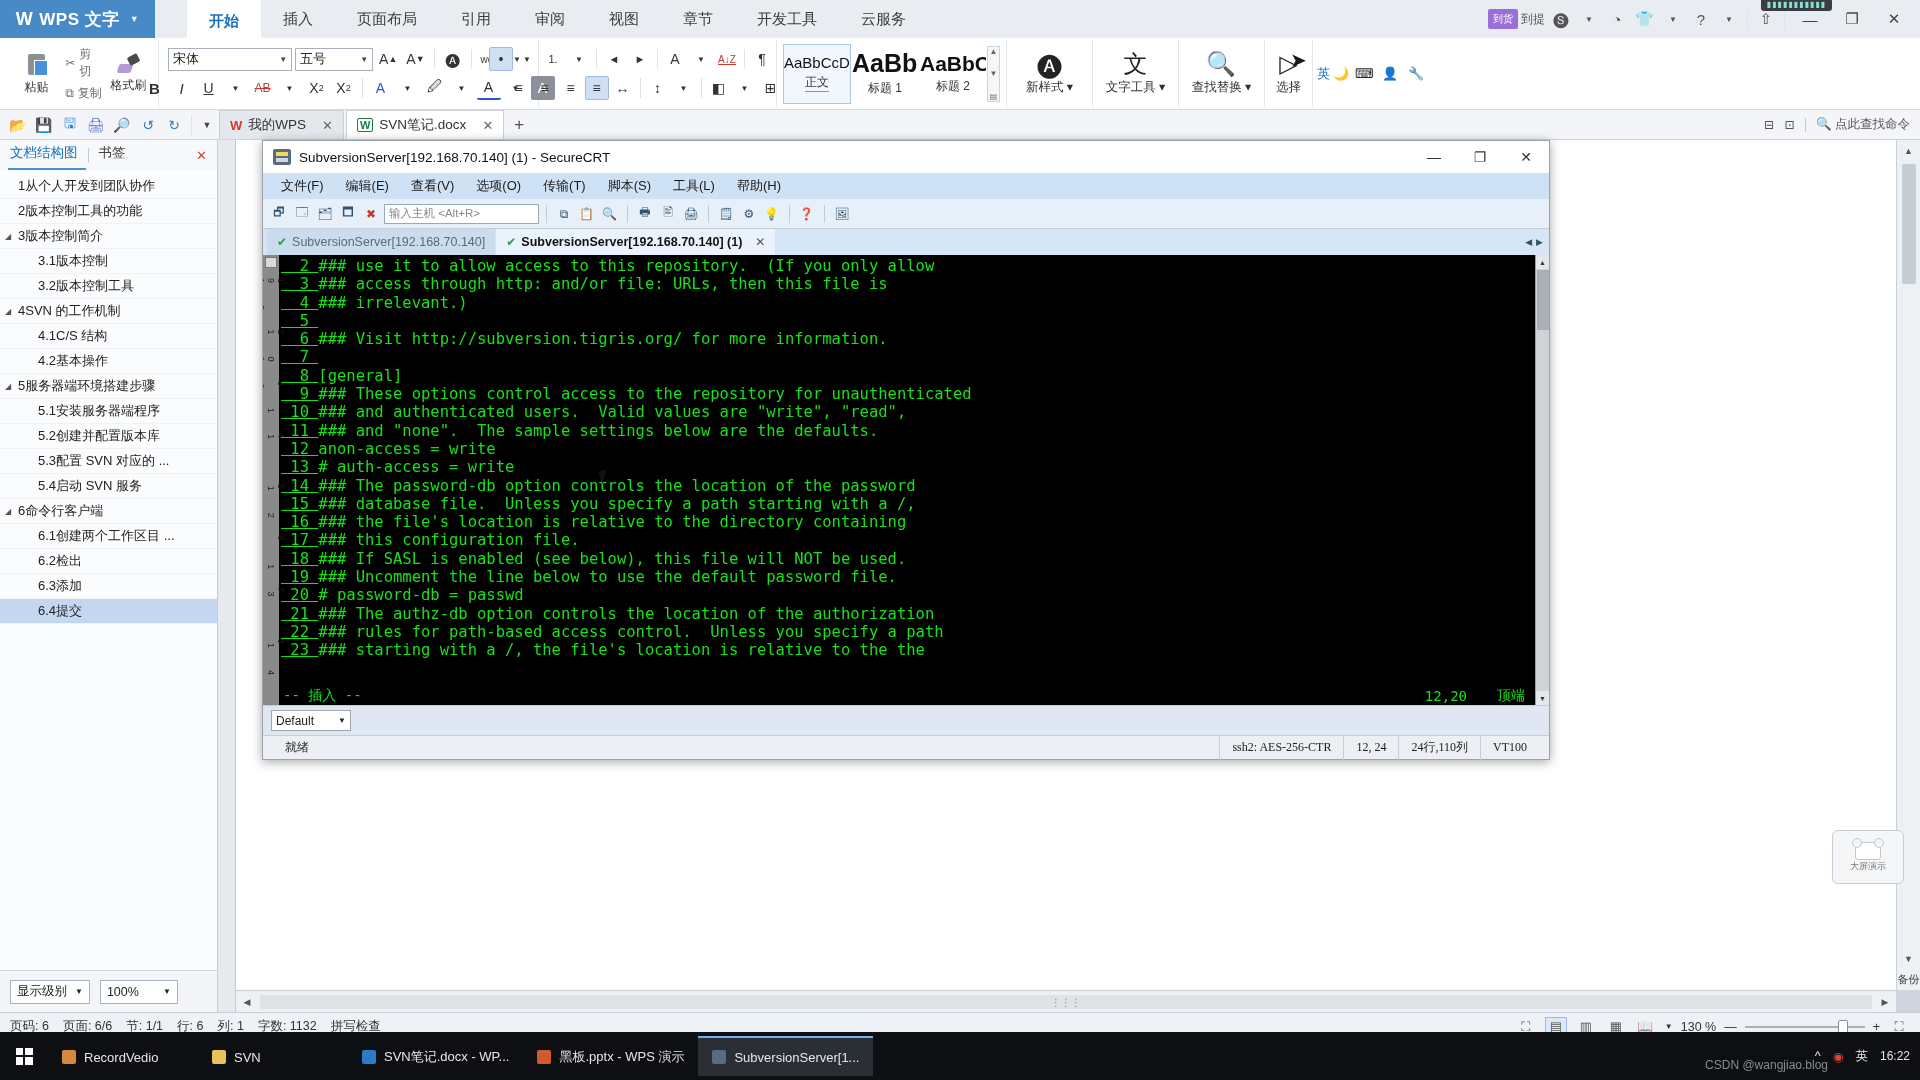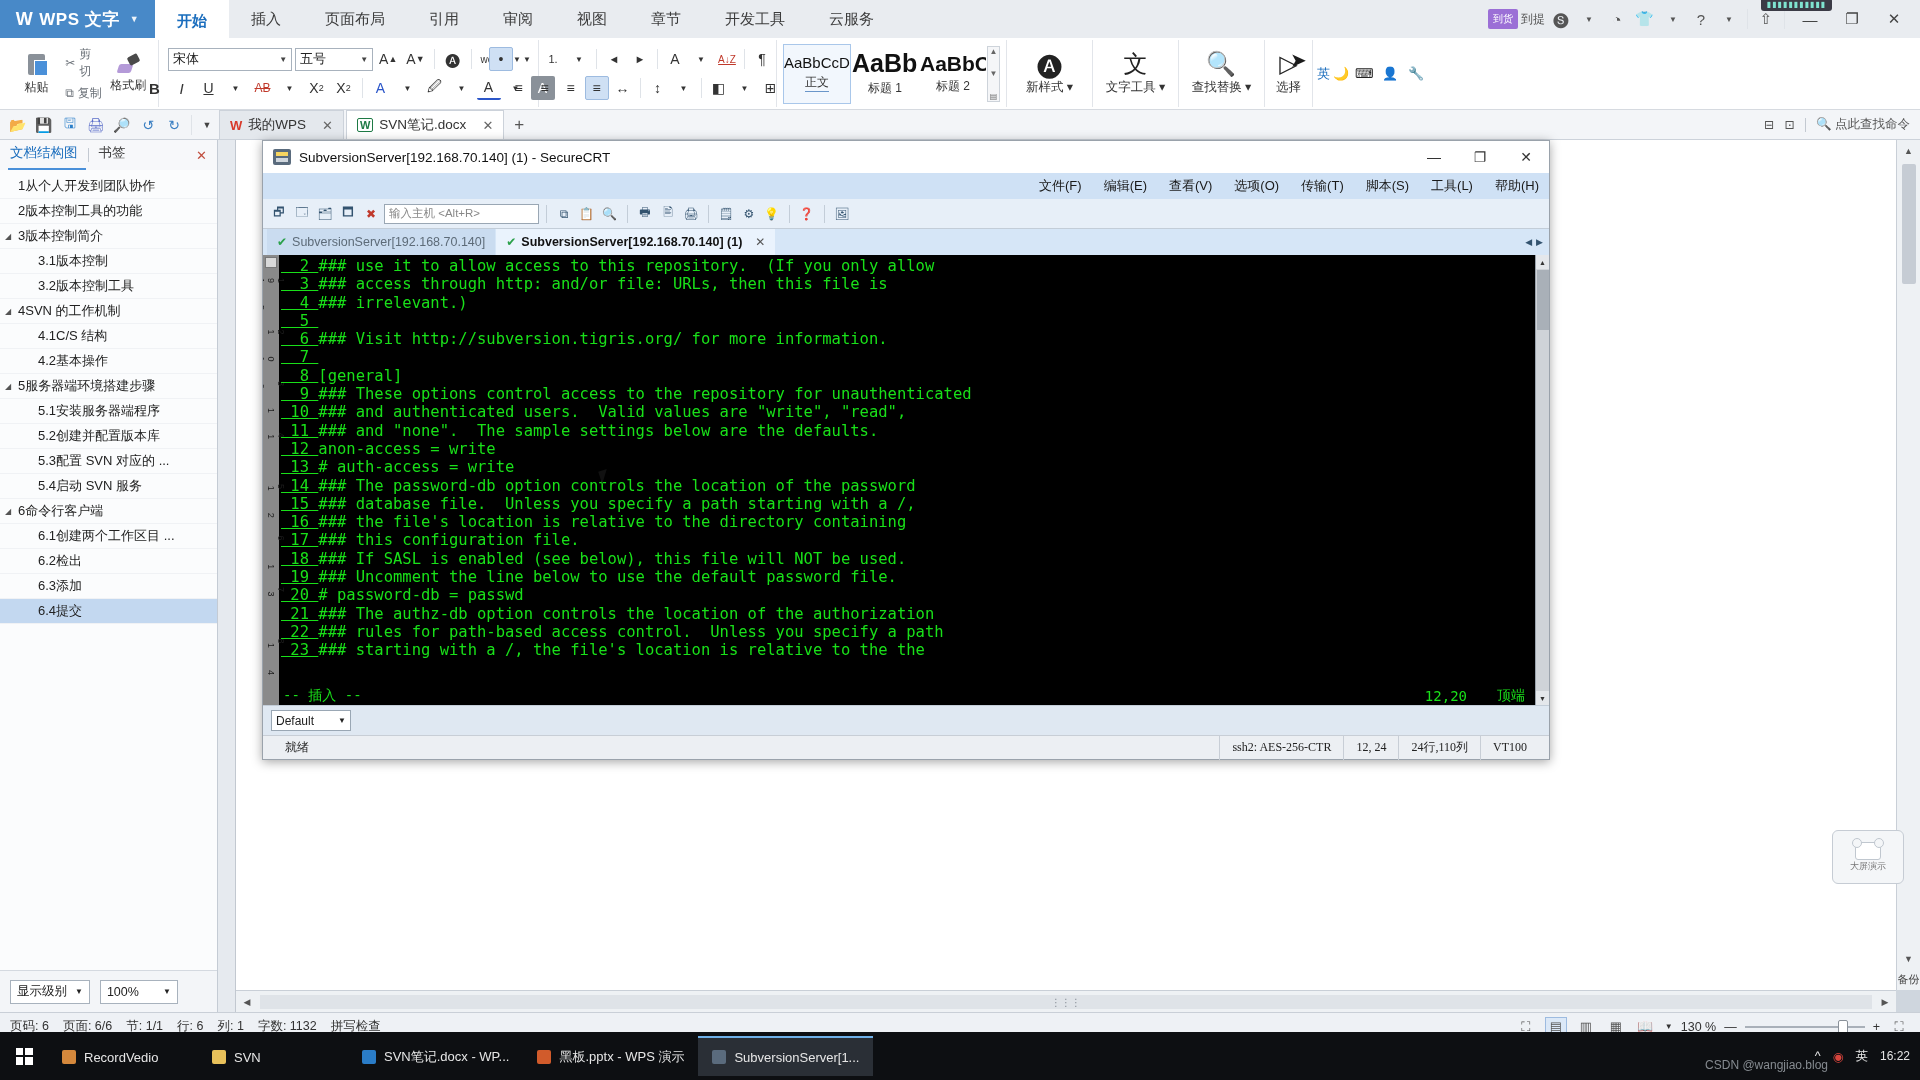--- a/index.html
+++ b/index.html
@@ -15,21 +15,21 @@
   .wps-win { position:absolute; inset:0 0 40px 0; background:#eef1f5; display:flex; flex-direction:column; }
 
   
   .wps-titlebar { height:38px; background:#e9ecf0; display:flex; align-items:flex-end; position:relative; }
   .wps-logo-tab {
     width:155px; height:38px; background:#4889c8; color:#fff; display:flex; align-items:center;
     justify-content:center; gap:6px; font-size:17px; font-weight:bold; letter-spacing:.5px;
   }
   .wps-logo-tab .wmark { font-size:18px; font-weight:bold; }
   .wps-logo-tab .caret { font-size:9px; opacity:.9; margin-left:4px;}
-  .ribbon-tabs { display:flex; align-items:flex-end; height:38px; }
+  .ribbon-tabs { display:flex; align-items:flex-end; height:38px;padding-left:32px; }
   .ribbon-tab {
     padding:0 22px; height:38px; line-height:38px; font-size:15px; color:#3c3c3c; cursor:default;
   }
   .ribbon-tab.active { background:#fff; color:#1a6dbd; font-weight:600; border-top:2px solid #fff; }
   .title-right { margin-left:auto; display:flex; align-items:center; gap:2px; padding-right:6px; height:38px;}
   .tr-btn { width:26px; height:26px; display:flex; align-items:center; justify-content:center; font-size:15px; color:#555;}
   .win-ctl { width:40px; height:30px; display:flex; align-items:center; justify-content:center; font-size:15px; color:#444;}
   .badge-purple { background:#9b6fd6; color:#fff; font-size:10px; padding:3px 5px; border-radius:2px; }
   .tiny-tip {
     position:absolute; right:88px; top:-2px; background:#3b3b46; color:#7fe3d0; font-size:8px;
@@ -159,21 +159,21 @@
   
   .crt-win{ position:absolute; left:262px; top:140px; width:1288px; height:620px;
             background:#be185d; border:1px solid #9aa2ab; box-shadow:0 2px 10px rgba(0,0,0,.35); display:flex; flex-direction:column;}
   .crt-title{ height:32px; background:#fff; display:flex; align-items:center; padding-left:10px; gap:8px;}
   .crt-ic{ width:18px; height:16px; background:#5a6b7d; border-radius:2px; position:relative;}
   .crt-ic::after{ content:""; position:absolute; left:3px; top:3px; width:12px; height:4px; background:#f7d560;}
   .crt-ic::before{ content:""; position:absolute; left:3px; top:9px; width:12px; height:4px; background:#cfd6dd;}
   .crt-title-txt{ font-size:13.5px; color:#111;}
   .crt-wctl{ margin-left:auto; display:flex; }
   .crt-wbtn{ width:46px; height:32px; display:flex; align-items:center; justify-content:center; font-size:14px; color:#333;}
-  .crt-menubar{ height:26px; background:#cfe1f5; display:flex; align-items:center; gap:2px; padding-left:8px;justify-content:flex-end;}
+  .crt-menubar{ height:26px; background:#cfe1f5; display:flex; align-items:center; gap:2px; padding-left:8px;}
   .crt-menu{ padding:0 10px; font-size:13px; color:#1a1a1a; line-height:26px;}
   .crt-toolbar{ height:30px; background:#e7eff8; display:flex; align-items:center; gap:3px; padding:0 6px;
                 border-bottom:1px solid #c3cdd8;}
   .tb-ic{ width:20px; height:20px; display:flex; align-items:center; justify-content:center; font-size:12px; color:#33536f;}
   .host-input{ width:155px; height:20px; border:1px solid #9aa7b4; background:#fff; font-size:11.5px; color:#888;
                display:flex; align-items:center; padding:0 4px;}
   .tb-sep{ width:1px; height:18px; background:#c3cdd8; margin:0 4px;}
   .crt-tabs{ height:26px; background:#d6e6f7; display:flex; align-items:stretch; gap:1px; padding-left:4px; position:relative;}
   .crt-tab{ display:flex; align-items:center; gap:5px; padding:0 10px; font-size:12.5px; color:#5d6b78; background:#cadcf0;}
   .crt-tab.active{ background:#eaf3fd; color:#111; font-weight:bold;}

